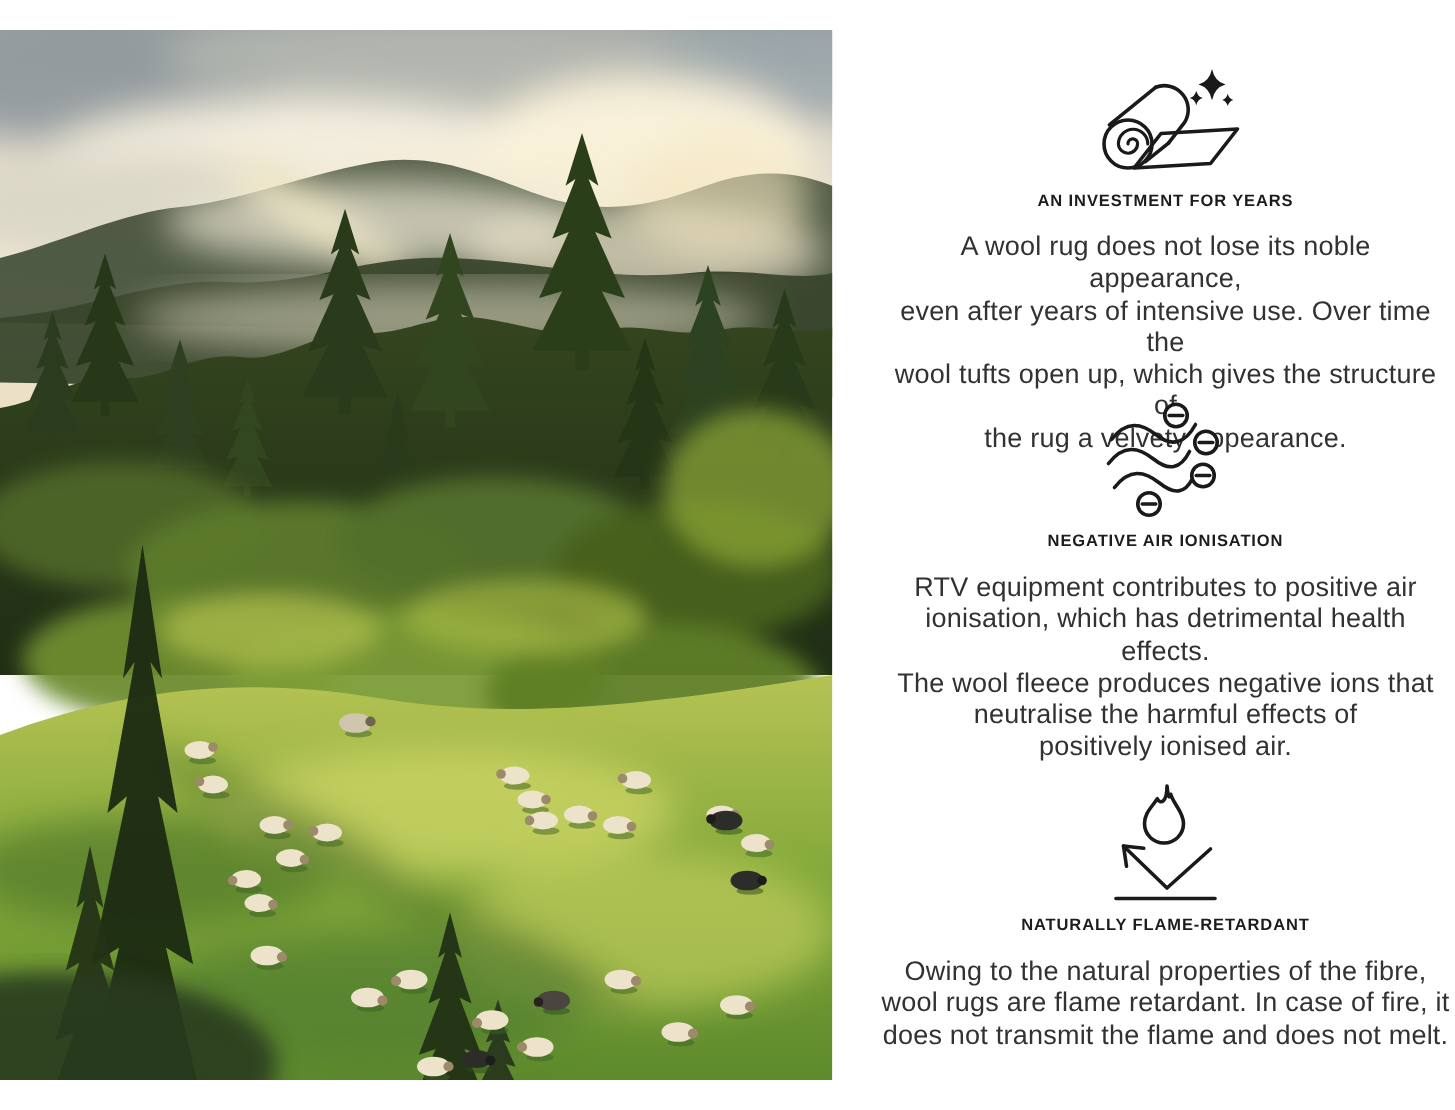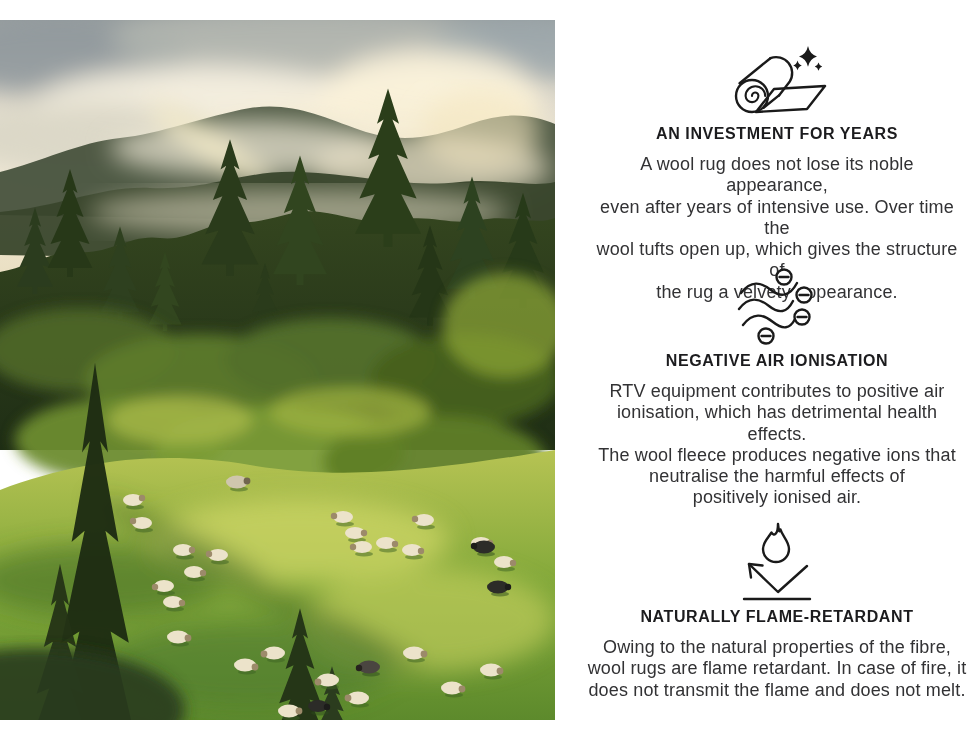--- a/index.html
+++ b/index.html
@@ -14,21 +14,21 @@
     position:absolute;left:0;top:20px;width:555px;height:700px;
     overflow:hidden;
   }
   .photo-panel svg{display:block;width:555px;height:700px;}
   .feature{
     position:absolute;left:585px;width:384px;text-align:center;
   }
   .feature .icon-wrap{display:flex;justify-content:center;align-items:flex-end;}
   .feature h2{
     margin:4px 0 0 0;
-    font-size:16px;line-height:20px;font-weight:bold;
+    font-size:11px;line-height:20px;font-weight:bold;
     letter-spacing:.6px;color:#1c1c1e;
   }
   .feature p{
     margin:10px auto 0 auto;max-width:380px;
     font-size:18px;line-height:21.3px;color:#323234;
     letter-spacing:.15px;
     white-space:pre-line;
   }
   .feat-1{top:44px;}
   .feat-2{top:267px;}

